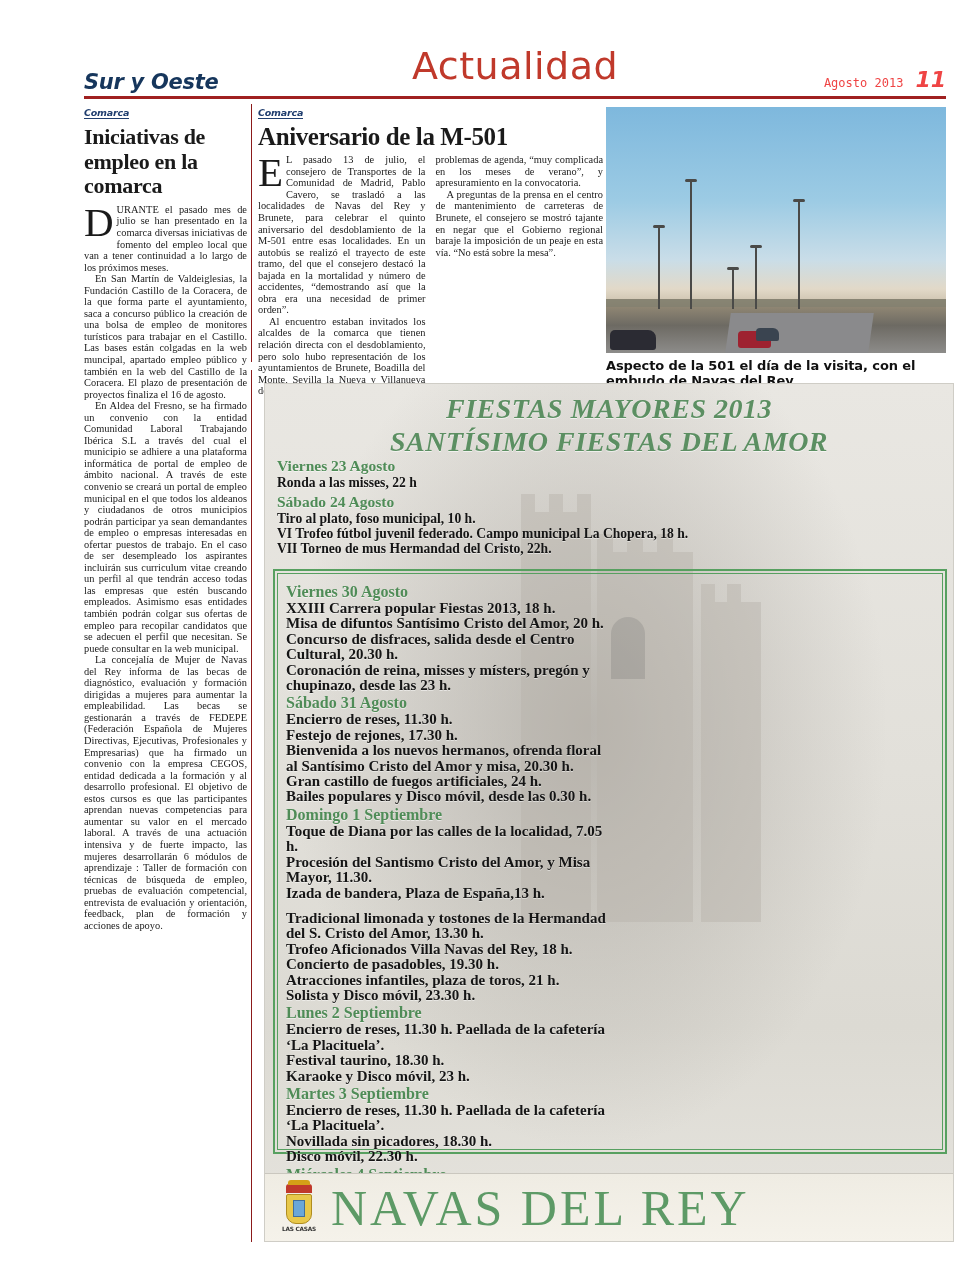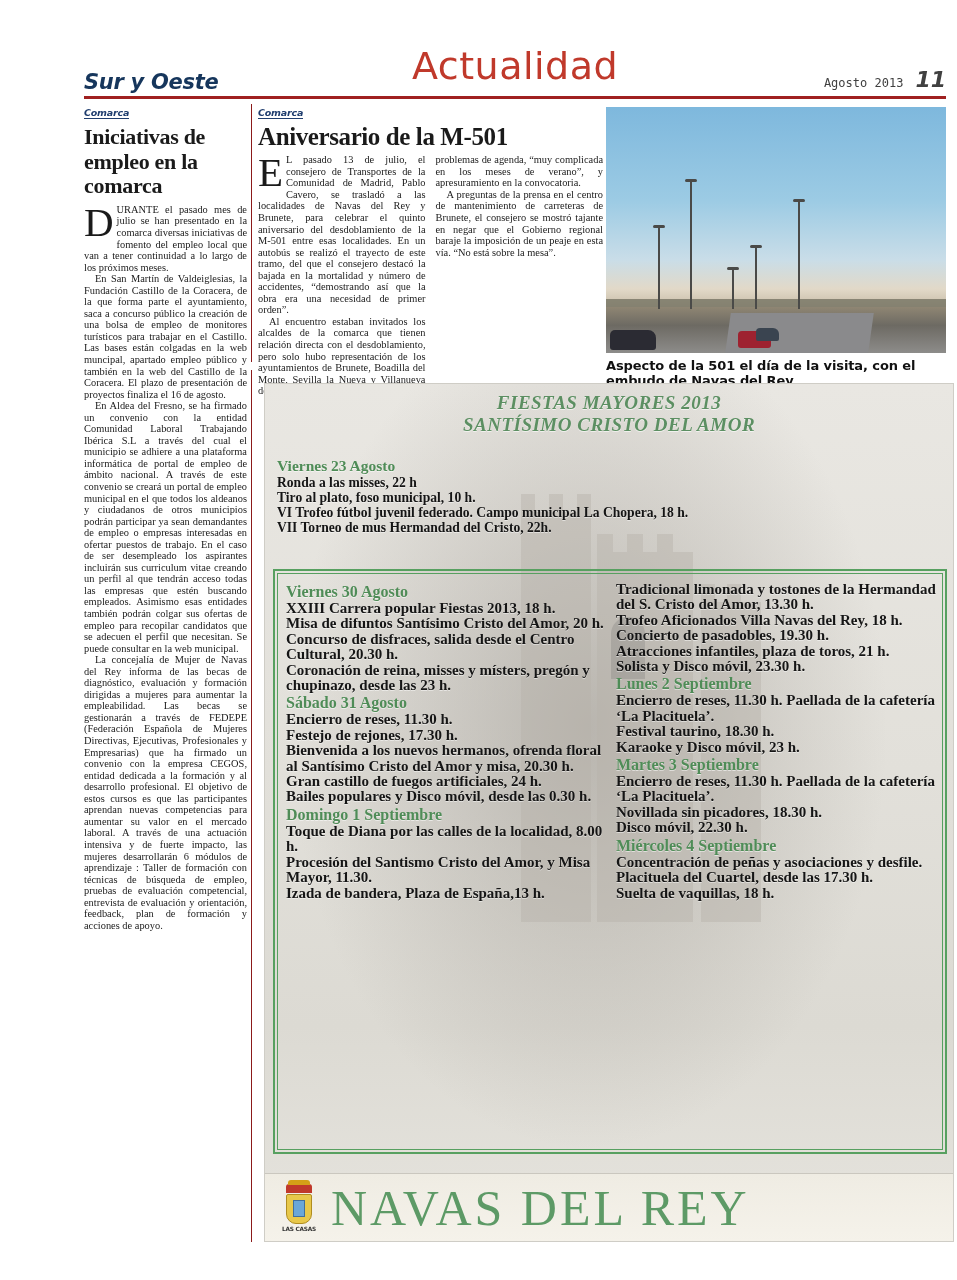--- a/index.html
+++ b/index.html
@@ -24,21 +24,21 @@
     color:#16365c; letter-spacing:-0.3px;
   }
   .masthead-center {
     position:absolute; left:0; right:0; top:-6px; text-align:center;
     font-family:"DejaVu Sans", sans-serif;
     font-size:38px; color:#c0392b; font-weight:400; letter-spacing:0.5px;
   }
   .masthead-right {
     position:absolute; right:0; bottom:4px;
     font-family:"DejaVu Sans Mono", monospace;
-    font-size:12px; color:#404040;
+    font-size:12px; color:#ef4444;
     display:flex; align-items:baseline; gap:12px;
   }
   .masthead-right .pageno {
     font-family:"DejaVu Sans", sans-serif;
     font-weight:bold; font-style:italic; font-size:22px;
   }
   .masthead-rule {
     position:absolute; left:48px; top:96px; width:862px; height:3px;
     background:#a02020;
   }
@@ -142,21 +142,21 @@
   
   .castle {
     position:absolute; left:246px; top:18px; width:300px; height:520px;
     opacity:.45;
   }
   .castle .block { position:absolute; background:#b8b3ab; }
   .poster-title {
     position:absolute; left:0; right:0; top:8px; text-align:center;
     font-family:"Liberation Serif", serif;
     font-style:italic; font-weight:bold; color:#5c8f62;
-    font-size:19px; line-height:1.18; letter-spacing:0.5px;
+    font-size:28px; line-height:1.18; letter-spacing:0.5px;
     text-shadow:0 1px 0 rgba(255,255,255,.6);
   }
   .pre-list {
     position:absolute; left:12px; top:70px; width:600px;
     color:#141414;
   }
   .day-head {
     font-family:"Liberation Serif", serif;
     font-weight:bold; font-size:15.5px; color:#4f8c57; margin-top:3px;
     text-shadow:0 1px 0 rgba(255,255,255,.55);
@@ -166,21 +166,21 @@
     font-weight:bold; font-size:13.6px; line-height:15px; color:#151515;
     text-shadow:0 1px 0 rgba(255,255,255,.5);
   }
 
   .frame {
     position:absolute; left:8px; top:185px; width:674px; height:585px;
     border:2px solid #57a060; padding:2px;
   }
   .frame-inner {
     width:100%; height:100%; border:1px solid #57a060; padding:8px 6px 6px 8px;
-    display:flex; gap:10px;
+    display:flex; gap:10px;flex-direction:column;
   }
   .fcol { width:50%; }
   .fcol .day-head { font-size:16px; margin-top:1px; }
   .fcol .ev { font-size:15px; line-height:15.4px; }
 
   .footnote {
     position:absolute; left:8px; top:772px; width:674px;
     border:2px solid #57a060; padding:4px 6px 5px 10px;
     font-family:"DejaVu Sans", sans-serif;
     font-size:8.6px; line-height:11px; color:#232323;
@@ -285,26 +285,27 @@
       <div class="block" style="left:116px; top:132px; width:16px; height:24px;"></div>
       <div class="block" style="left:146px; top:132px; width:16px; height:24px;"></div>
       <div class="block" style="left:190px; top:200px; width:60px; height:320px;"></div>
       <div class="block" style="left:190px; top:182px; width:14px; height:24px;"></div>
       <div class="block" style="left:216px; top:182px; width:14px; height:24px;"></div>
       <div class="block" style="left:100px; top:215px; width:34px; height:62px; background:#8d8a85; border-radius:17px 17px 0 0;"></div>
     </div>
 
     <div class="poster-title">
       <div>FIESTAS MAYORES 2013</div>
-      <div>SANTÍSIMO CRISTO DEL AMOR</div>
+      <div>SANTÍSIMO FIESTAS DEL AMOR</div>
     </div>
 
     <div class="pre-list">
       <div class="day-head">Viernes 23 Agosto</div>
       <div class="ev">Ronda a las misses, 22 h</div>
+      <div class="day-head">Sábado 24 Agosto</div>
       <div class="ev">Tiro al plato, foso municipal, 10 h.</div>
       <div class="ev">VI Trofeo fútbol juvenil federado. Campo municipal La Chopera, 18 h.</div>
       <div class="ev">VII Torneo de mus Hermandad del Cristo, 22h.</div>
     </div>
 
     <div class="frame">
       <div class="frame-inner">
 
         <div class="fcol">
           <div class="day-head">Viernes 30 Agosto</div>
@@ -314,21 +315,21 @@
           <div class="ev">Coronación de reina, misses y místers, pregón y chupinazo, desde las 23 h.</div>
 
           <div class="day-head">Sábado 31 Agosto</div>
           <div class="ev">Encierro de reses, 11.30 h.</div>
           <div class="ev">Festejo de rejones, 17.30 h.</div>
           <div class="ev">Bienvenida a los nuevos hermanos, ofrenda floral al Santísimo Cristo del Amor y misa, 20.30 h.</div>
           <div class="ev">Gran castillo de fuegos artificiales, 24 h.</div>
           <div class="ev">Bailes populares y Disco móvil, desde las 0.30 h.</div>
 
           <div class="day-head">Domingo 1 Septiembre</div>
-          <div class="ev">Toque de Diana por las calles de la localidad, 8.00 h.</div>
+          <div class="ev">Toque de Diana por las calles de la localidad, 7.05 h.</div>
           <div class="ev">Procesión del Santismo Cristo del Amor, y Misa Mayor, 11.30.</div>
           <div class="ev">Izada de bandera, Plaza de España,13 h.</div>
         </div>
 
         <div class="fcol">
           <div class="ev">Tradicional limonada y tostones de la Hermandad del S. Cristo del Amor, 13.30 h.</div>
           <div class="ev">Trofeo Aficionados Villa Navas del Rey, 18 h.</div>
           <div class="ev">Concierto de pasadobles, 19.30 h.</div>
           <div class="ev">Atracciones infantiles, plaza de toros, 21 h.</div>
           <div class="ev">Solista y Disco móvil, 23.30 h.</div>

